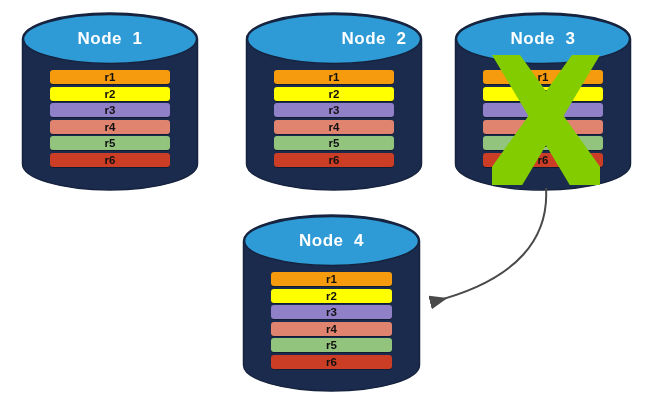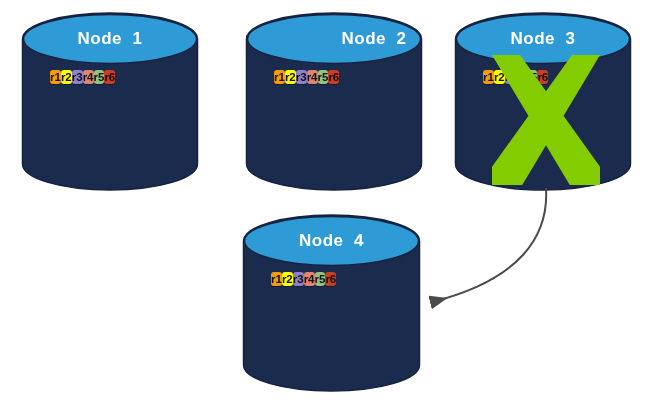--- a/index.html
+++ b/index.html
@@ -40,21 +40,21 @@
     font-size: 17px;
     letter-spacing: 0.5px;
     white-space: pre;
     z-index: 3;
     pointer-events: none;
   }
   .rows {
     position: absolute;
     z-index: 3;
     display: flex;
-    flex-direction: row;
+    flex-direction: column;
   }
   .row {
     height: 14px;
     margin-bottom: 2.6px;
     border-radius: 3px;
     color: #111111;
     font-weight: bold;
     font-size: 11.5px;
     line-height: 14px;
     text-align: center;

